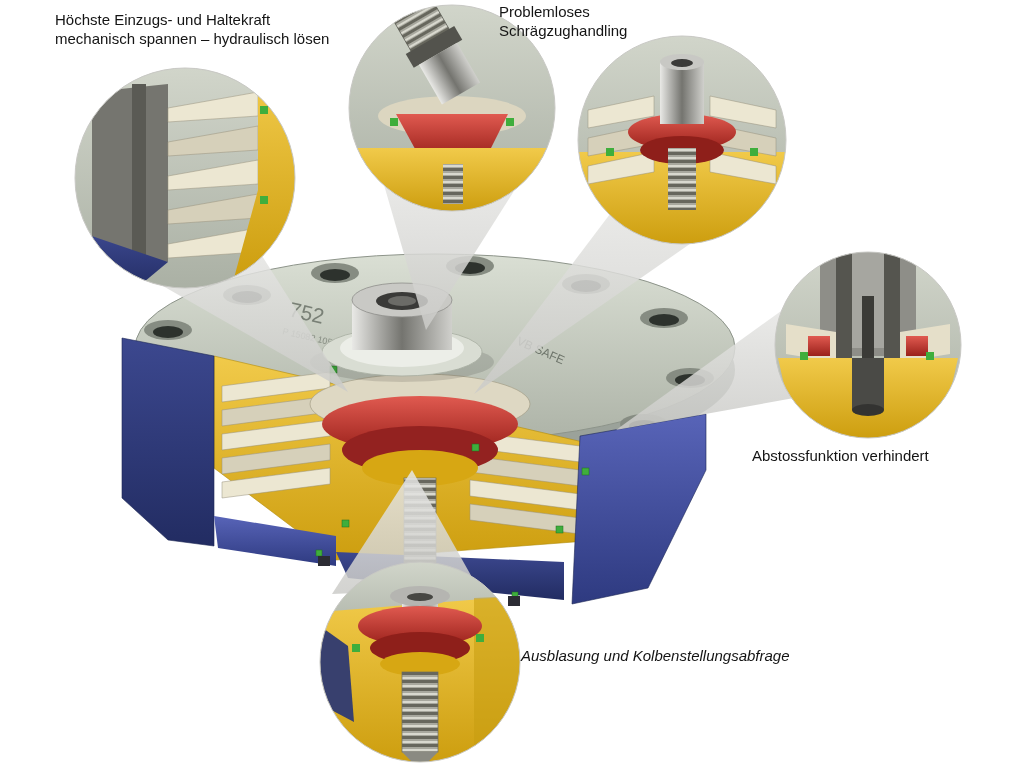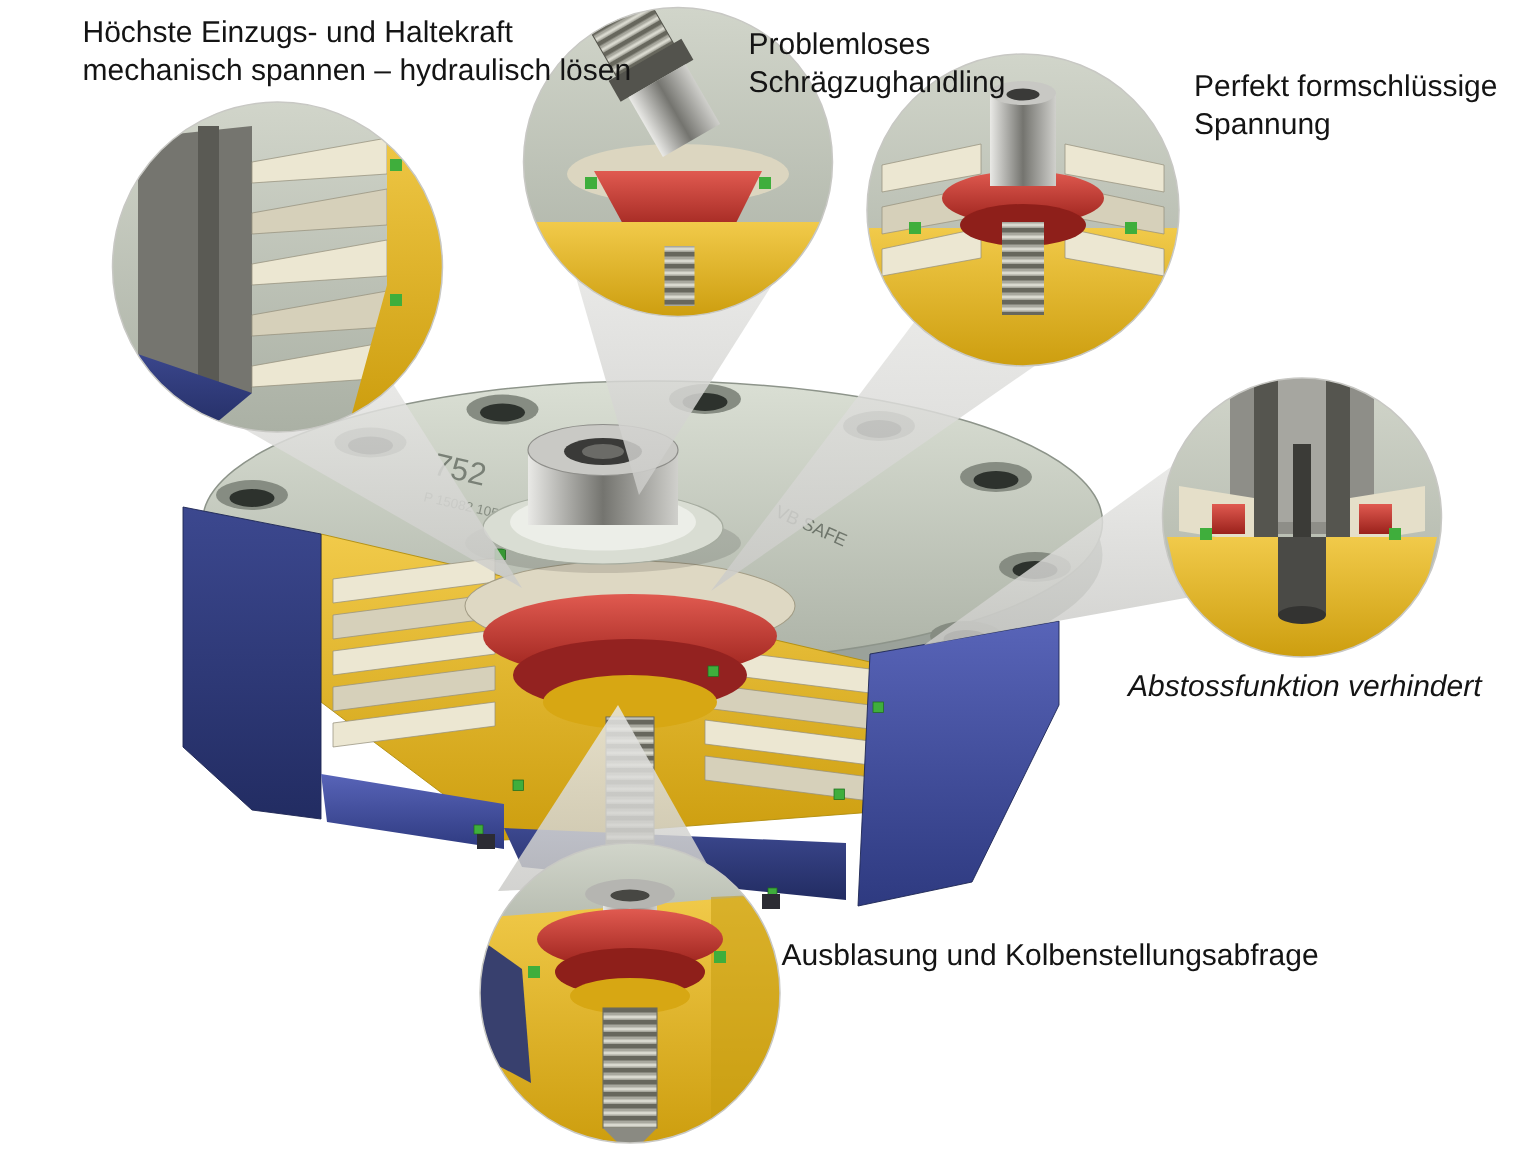--- a/index.html
+++ b/index.html
@@ -2,21 +2,21 @@
 <html><head>
 <meta charset="utf-8">
 <style>
   html,body{margin:0;padding:0;background:#fff;}
   .stage{
     position:relative;width:1024px;height:768px;background:#ffffff;overflow:hidden;
     font-family:"Liberation Sans",sans-serif;
   }
   .stage svg{position:absolute;left:0;top:0;}
   .label{
-    position:absolute;font-size:20px;line-height:1.27;color:#141414;
+    position:absolute;font-size:15px;line-height:1.27;color:#141414;
     font-family:"Liberation Sans",sans-serif;white-space:nowrap;
   }
   .label span{display:block;}
   .label .indent{padding-left:8px;}
 </style>
 </head>
 <body>
 
 <div class="stage">
 
@@ -284,31 +284,27 @@
     <rect x="476" y="634" width="8" height="8" fill="#3fae3c"></rect>
   </g>
   <circle cx="420" cy="662" r="100" fill="none" stroke="#c8c8c4" stroke-width="1"></circle>
 </svg>
 
 <div class="label" style="left:55px;top:10px;">
   <span>Höchste Einzugs- und Haltekraft</span>
   <span>mechanisch spannen – hydraulisch lösen</span>
 </div>
 
-<div class="label" style="left:499px;top:2px;margin-top:16px;">
+<div class="label" style="left:499px;top:2px;">
   <span>Problemloses</span>
   <span>Schrägzughandling</span>
 </div>
 
-<div class="label" style="left:796px;top:46px;">
-  <span>Perfekt formschlüssige</span>
-  <span>Spannung</span>
-</div>
-
-<div class="label" style="left:752px;top:446px;font-style:italic;">
+
+<div class="label" style="left:752px;top:446px;">
   <span>Abstossfunktion verhindert</span>
 </div>
 
-<div class="label" style="left:521px;top:625px;">
+<div class="label" style="left:521px;top:646px;font-style:italic;">
   <span>Ausblasung und Kolbenstellungsabfrage</span>
 </div>
 
 </div>
 
 </body></html>

